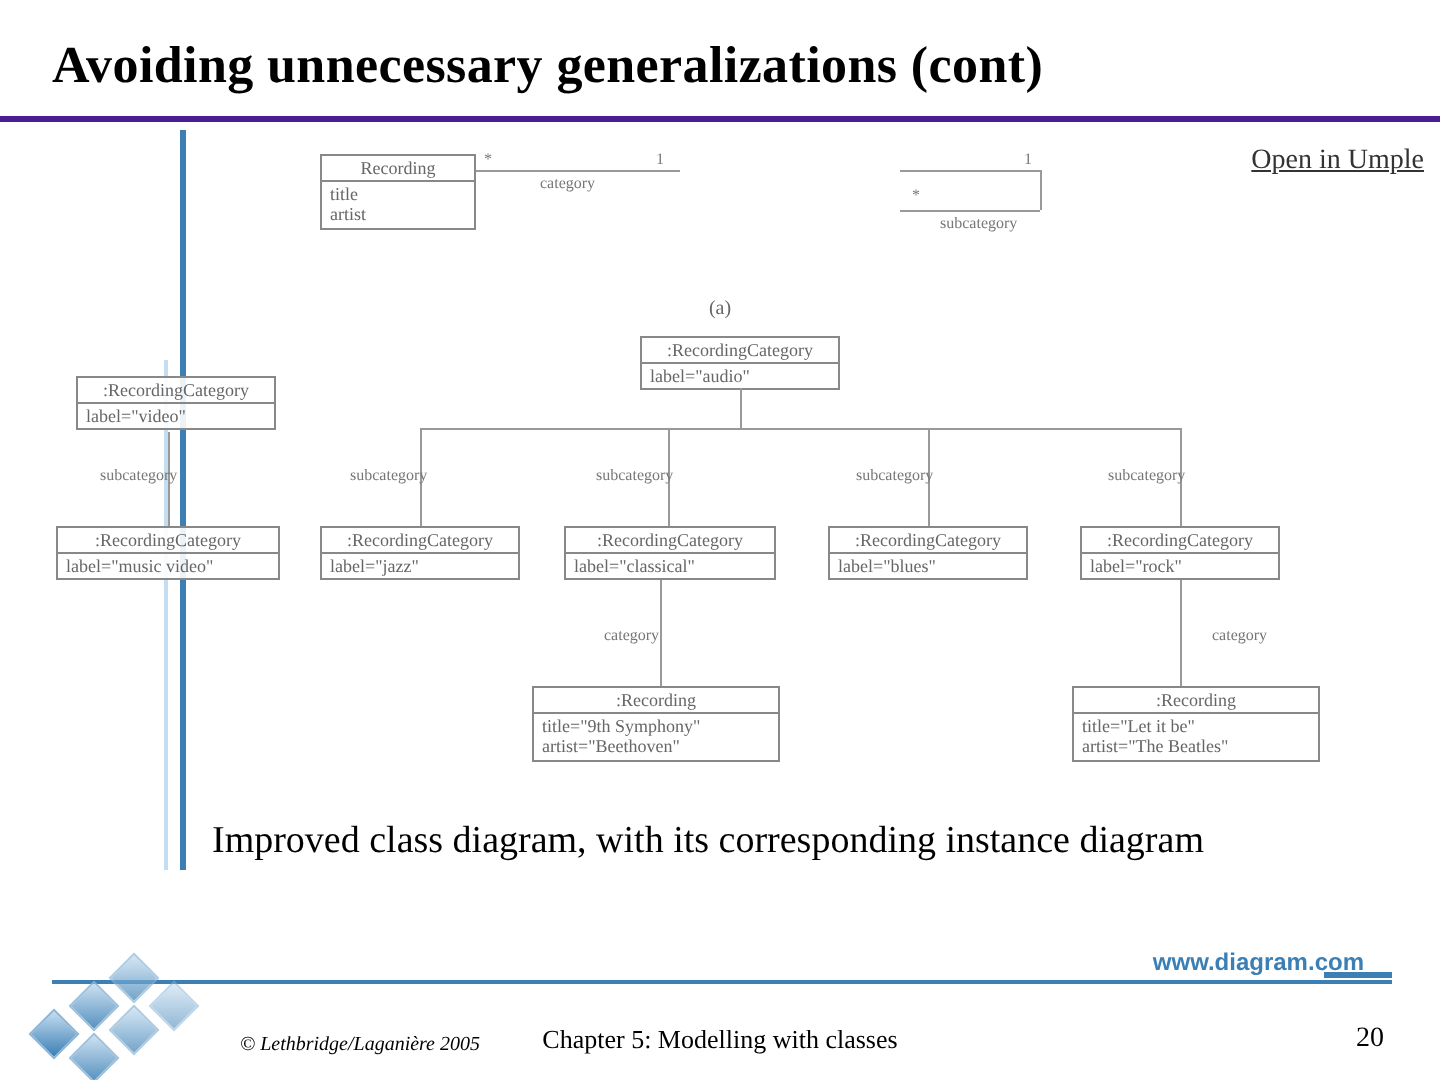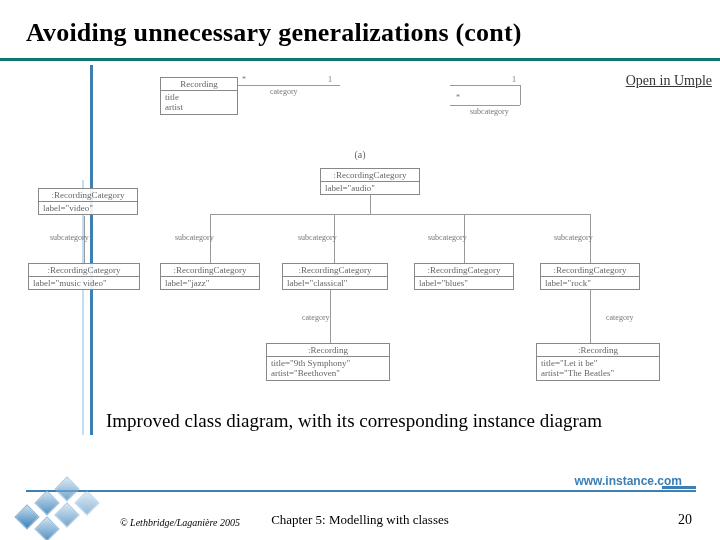--- a/index.html
+++ b/index.html
@@ -8,21 +8,21 @@
     height: 540px;
     background: #fff;
     font-family: "Times New Roman", Times, serif;
     color: #000;
     position: relative;
     overflow: hidden;
   }
   .title {
     font-size: 26px;
     padding: 18px 0 10px 26px;
-    border-bottom: 3px solid #0f766e;
+    border-bottom: 3px solid #4c1d95;
     letter-spacing: 0.2px;
   }
   .content {
     padding: 8px 0 0 0;
     position: relative;
   }
   .umple-link {
     position: absolute;
     right: 8px;
     top: 12px;
@@ -211,21 +211,21 @@
     <div class="assoc" style="left:310px;top:122px;width:1px;height:53px;"></div>
     <div class="lbl" style="left:282px;top:145px;">category</div>
     <div class="assoc" style="left:570px;top:122px;width:1px;height:53px;"></div>
     <div class="lbl" style="left:586px;top:145px;">category</div>
   </div>
 
   <div class="desc">Improved class diagram, with its corresponding instance diagram</div>
 </div>
 
 <div class="footer">
-  <span class="footer-url">www.instance.com</span>
+  <span class="footer-url">www.diagram.com</span>
   <div class="footer-hr1"></div>
   <div class="footer-hr2"></div>
   <span class="copyright">© Lethbridge/Laganière 2005</span>
   <span class="chapter">Chapter 5: Modelling with classes</span>
   <span class="pagenum">20</span>
 </div>
 
 <div class="corner-deco">
   <div class="sq" style="left:10px;top:28px;"></div>
   <div class="sq" style="left:30px;top:14px;opacity:.85"></div>

